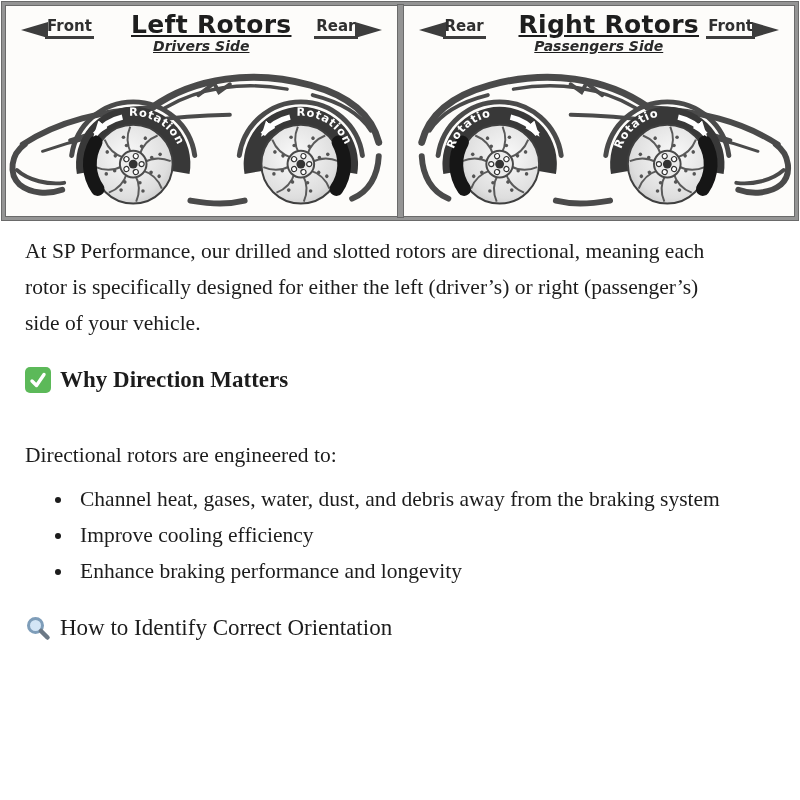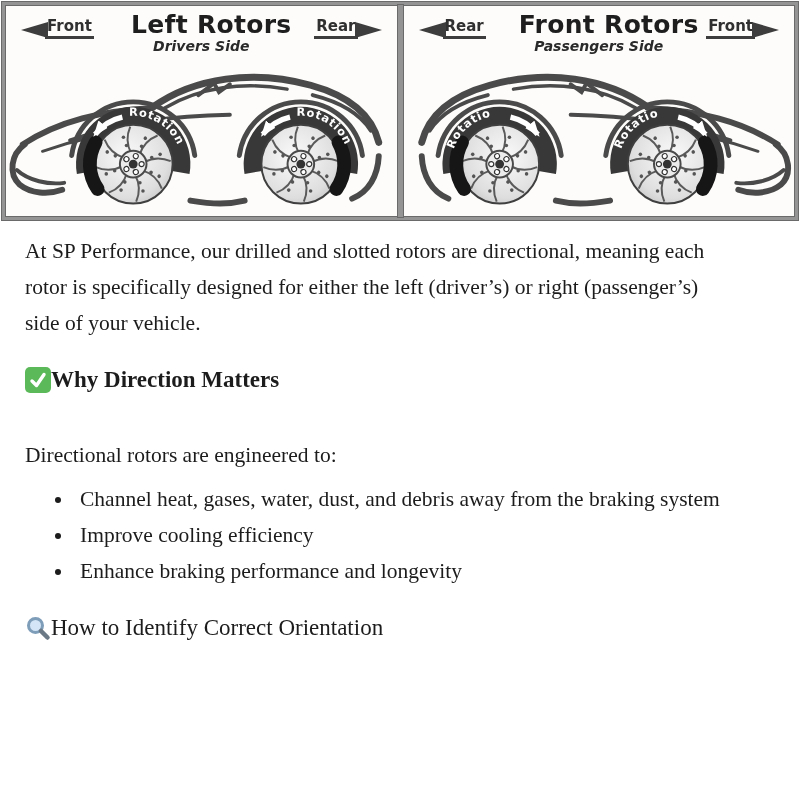--- a/index.html
+++ b/index.html
@@ -6,21 +6,21 @@
   html,body { width:800px; background:#ffffff; }
   body { font-family:"Liberation Serif", serif; color:#1c1c1c; }
 
   
   .diagram {
     width:796px; height:218px; margin:2px auto 0;
     display:flex; background:#fdfcfa;
     border:3px solid #949494;
     box-shadow:0 0 0 1px #6a6a6a, inset 0 0 0 1px #6a6a6a;
   }
-  .panel { flex:1; position:relative; overflow:hidden; }
+  .panel { flex:1; position:relative; overflow:hidden;text-decoration:underline; }
   .v-divider { width:5px; background:#949494; box-shadow:0 0 0 1px #6a6a6a; }
 
   .panel-head { position:relative; height:48px; padding-top:7px; text-align:center; }
   .p-title { font-family:"DejaVu Sans", sans-serif; font-weight:800; font-size:25px; line-height:26px; letter-spacing:.3px; color:#1e1e1e;padding-left:20px; }
   .p-sub { font-family:"DejaVu Sans", sans-serif; font-style:italic; font-weight:700; font-size:14px; color:#2a2a2a; }
 
   .dir { position:absolute; top:12px; display:flex; align-items:flex-start; }
   .dir.at-left { left:16px; }
   .dir.at-right { right:16px; }
   .dir-label {
@@ -33,21 +33,21 @@
 
   .car-svg { display:block; width:100%; height:167px; }
   .rot-text { font-family:"DejaVu Sans", sans-serif; font-size:11.5px; font-weight:bold; fill:#ffffff; letter-spacing:.8px; }
   .rot-arrow { fill:none; stroke:#ffffff; stroke-width:5.5; }
 
   
   .article { padding:0 25px; }
   .article-inner { max-width:712px; }
   .intro { font-size:21.5px; line-height:36px; margin-top:13px; }
 
-  .sec-head { display:flex; align-items:center; margin-top:24px; font-size:23px; line-height:30px; }
+  .sec-head { display:flex; align-items:center; gap:9px; margin-top:24px; font-size:23px; line-height:30px; }
   .sec-head .t-bold { font-weight:bold; }
   .sec-head .t-normal { font-weight:normal; }
 
   .lead { font-size:21.5px; line-height:36px; margin-top:42px; }
 
   ul.blist { margin:8px 0 0; padding-left:49px; }
   ul.blist li { font-size:21.5px; line-height:36px; padding-left:6px; }
   ul.blist.second { margin-top:20px; }
 
   .check-badge {
@@ -149,21 +149,21 @@
   </section>
 
   <div class="v-divider"></div>
 
   <section class="panel">
     <div class="panel-head">
       <span class="dir at-left">
         <i class="tri tri-left"></i>
         <span class="dir-label">Rear</span>
       </span>
-      <div class="p-title">Front Rotors</div>
+      <div class="p-title">Right Rotors</div>
       <div class="p-sub">Passengers Side</div>
       <span class="dir at-right">
         <span class="dir-label">Front</span>
         <i class="tri tri-right"></i>
       </span>
     </div>
     <svg class="car-svg" viewBox="0 0 398 168">
       <use href="#car-art" transform="translate(398 0) scale(-1 1)"></use>
       <path id="tpR1" d="M51.4 96.9 A49 49 0 0 1 93.7 63.2" fill="none"></path>
       <path class="rot-arrow" d="M109 64.3 A49 49 0 0 1 136.6 81.8" marker-end="url(#ah)"></path>

